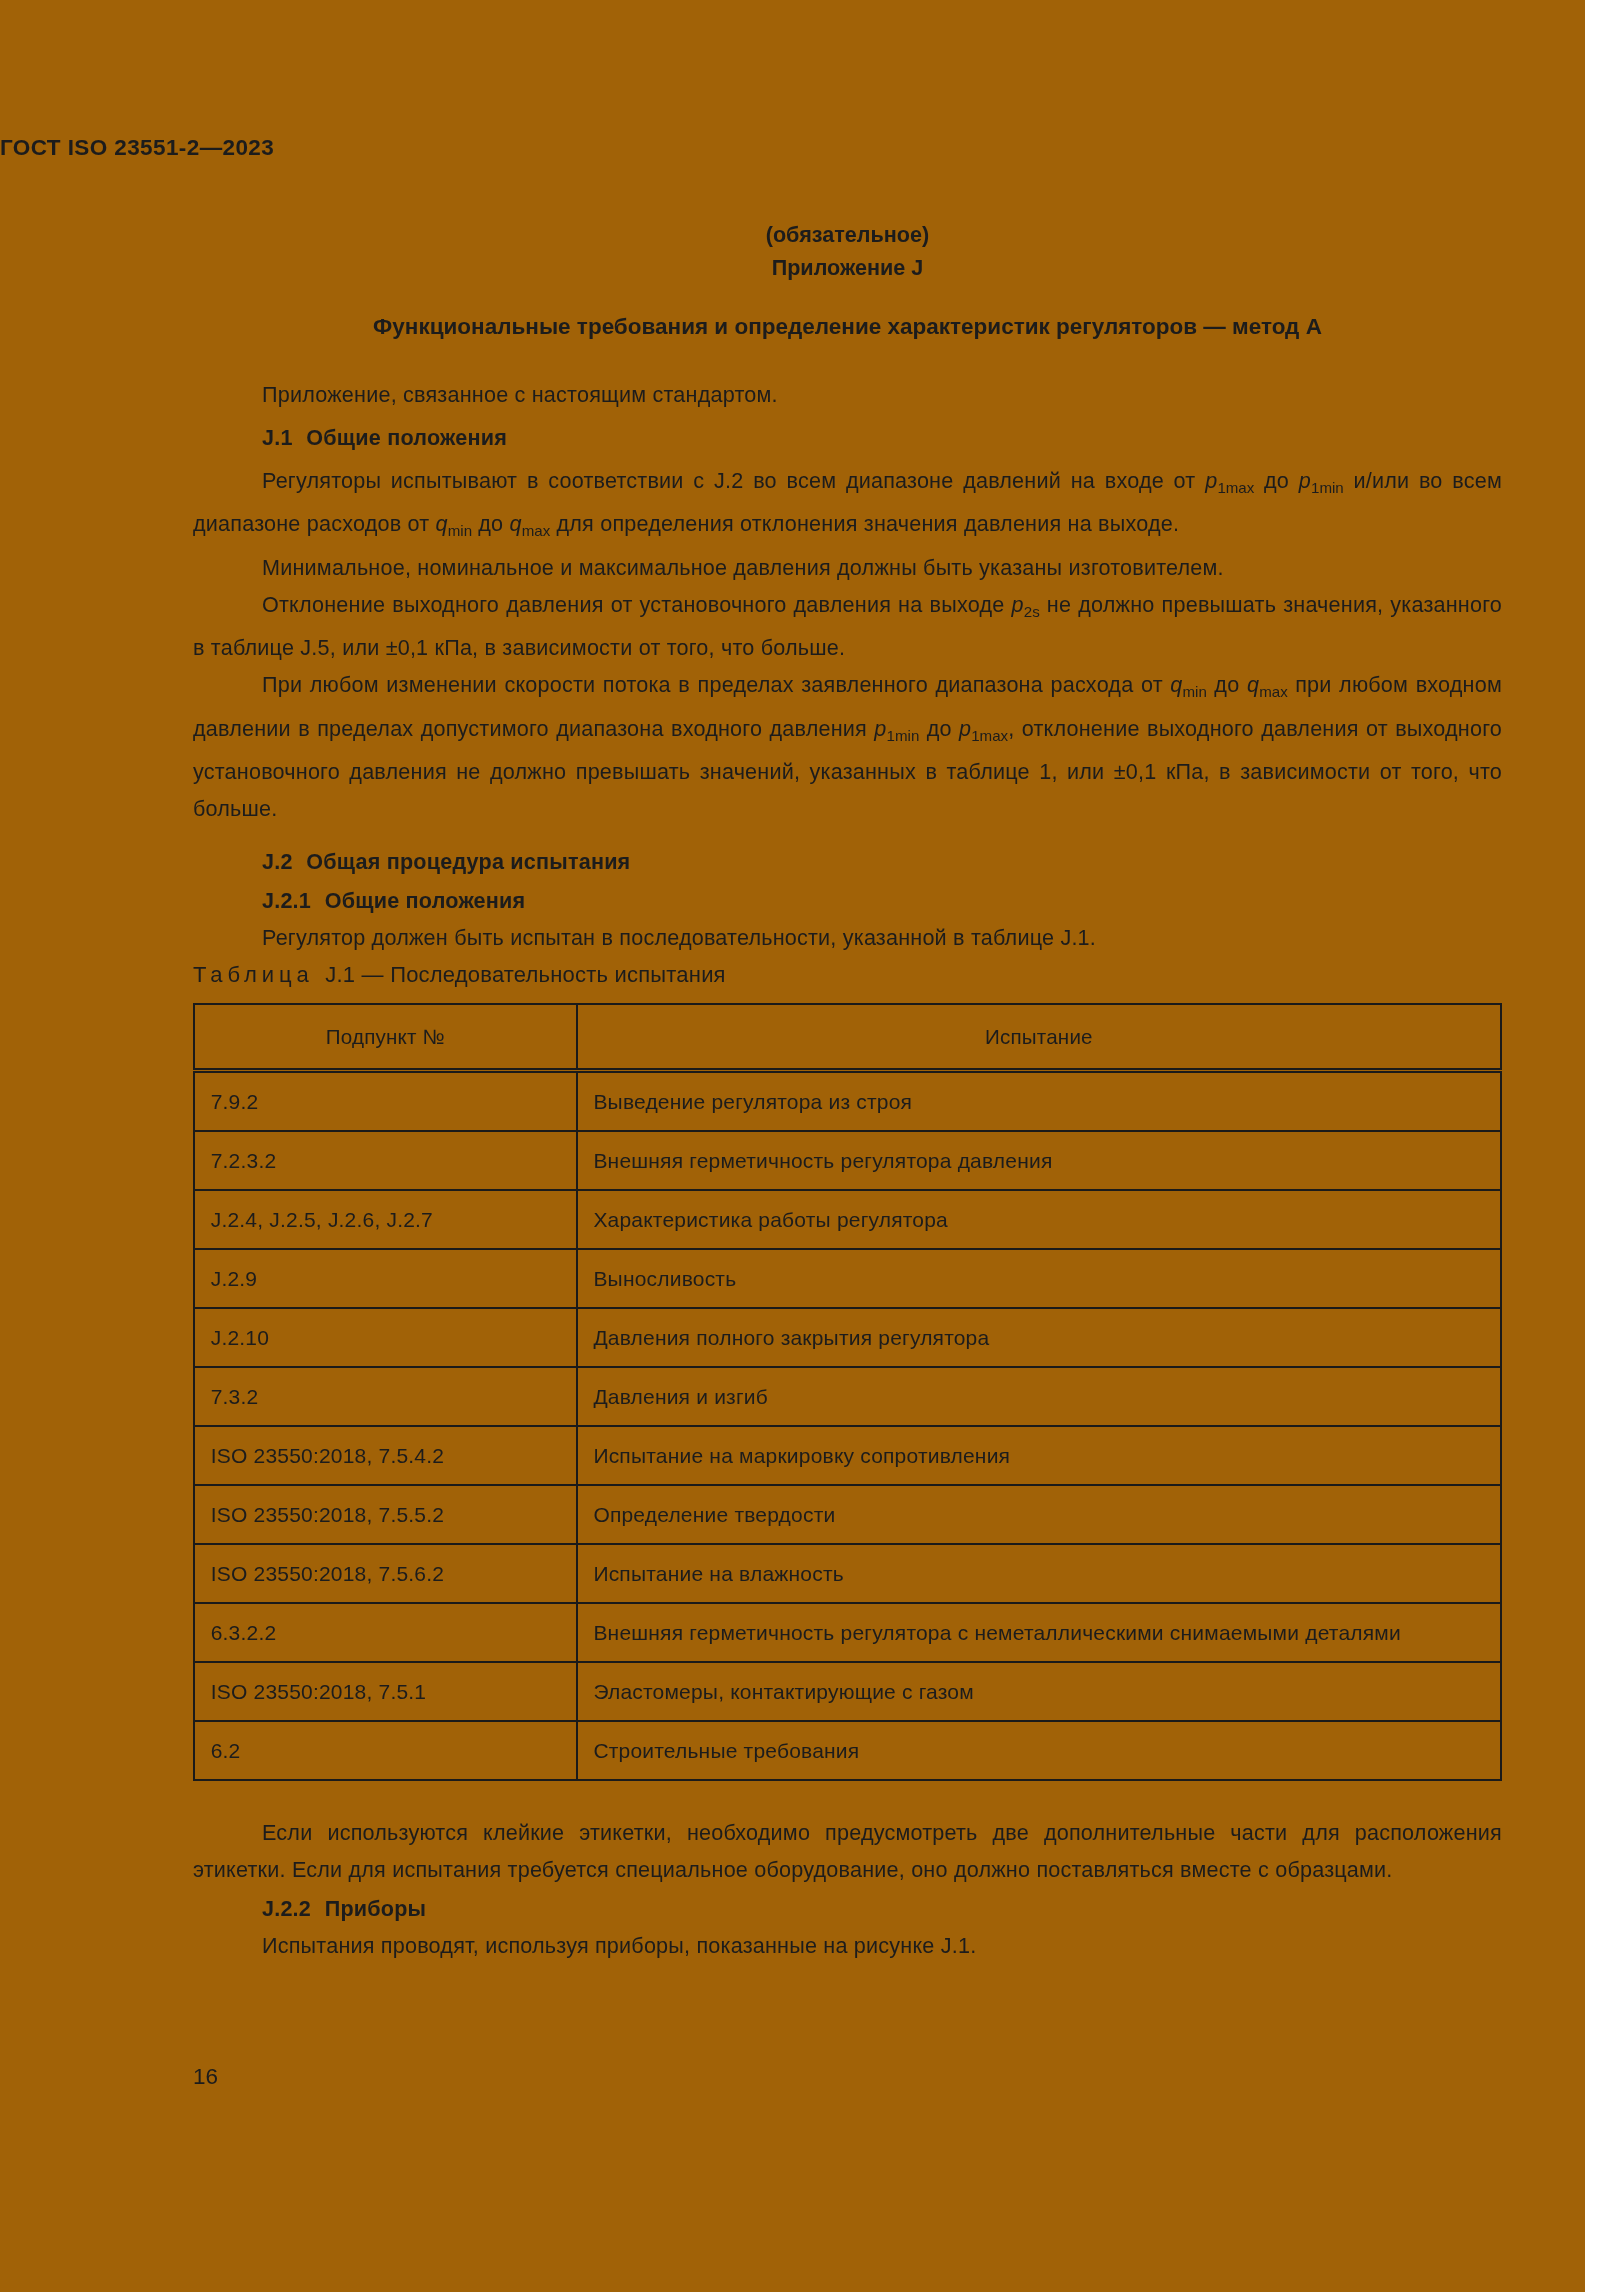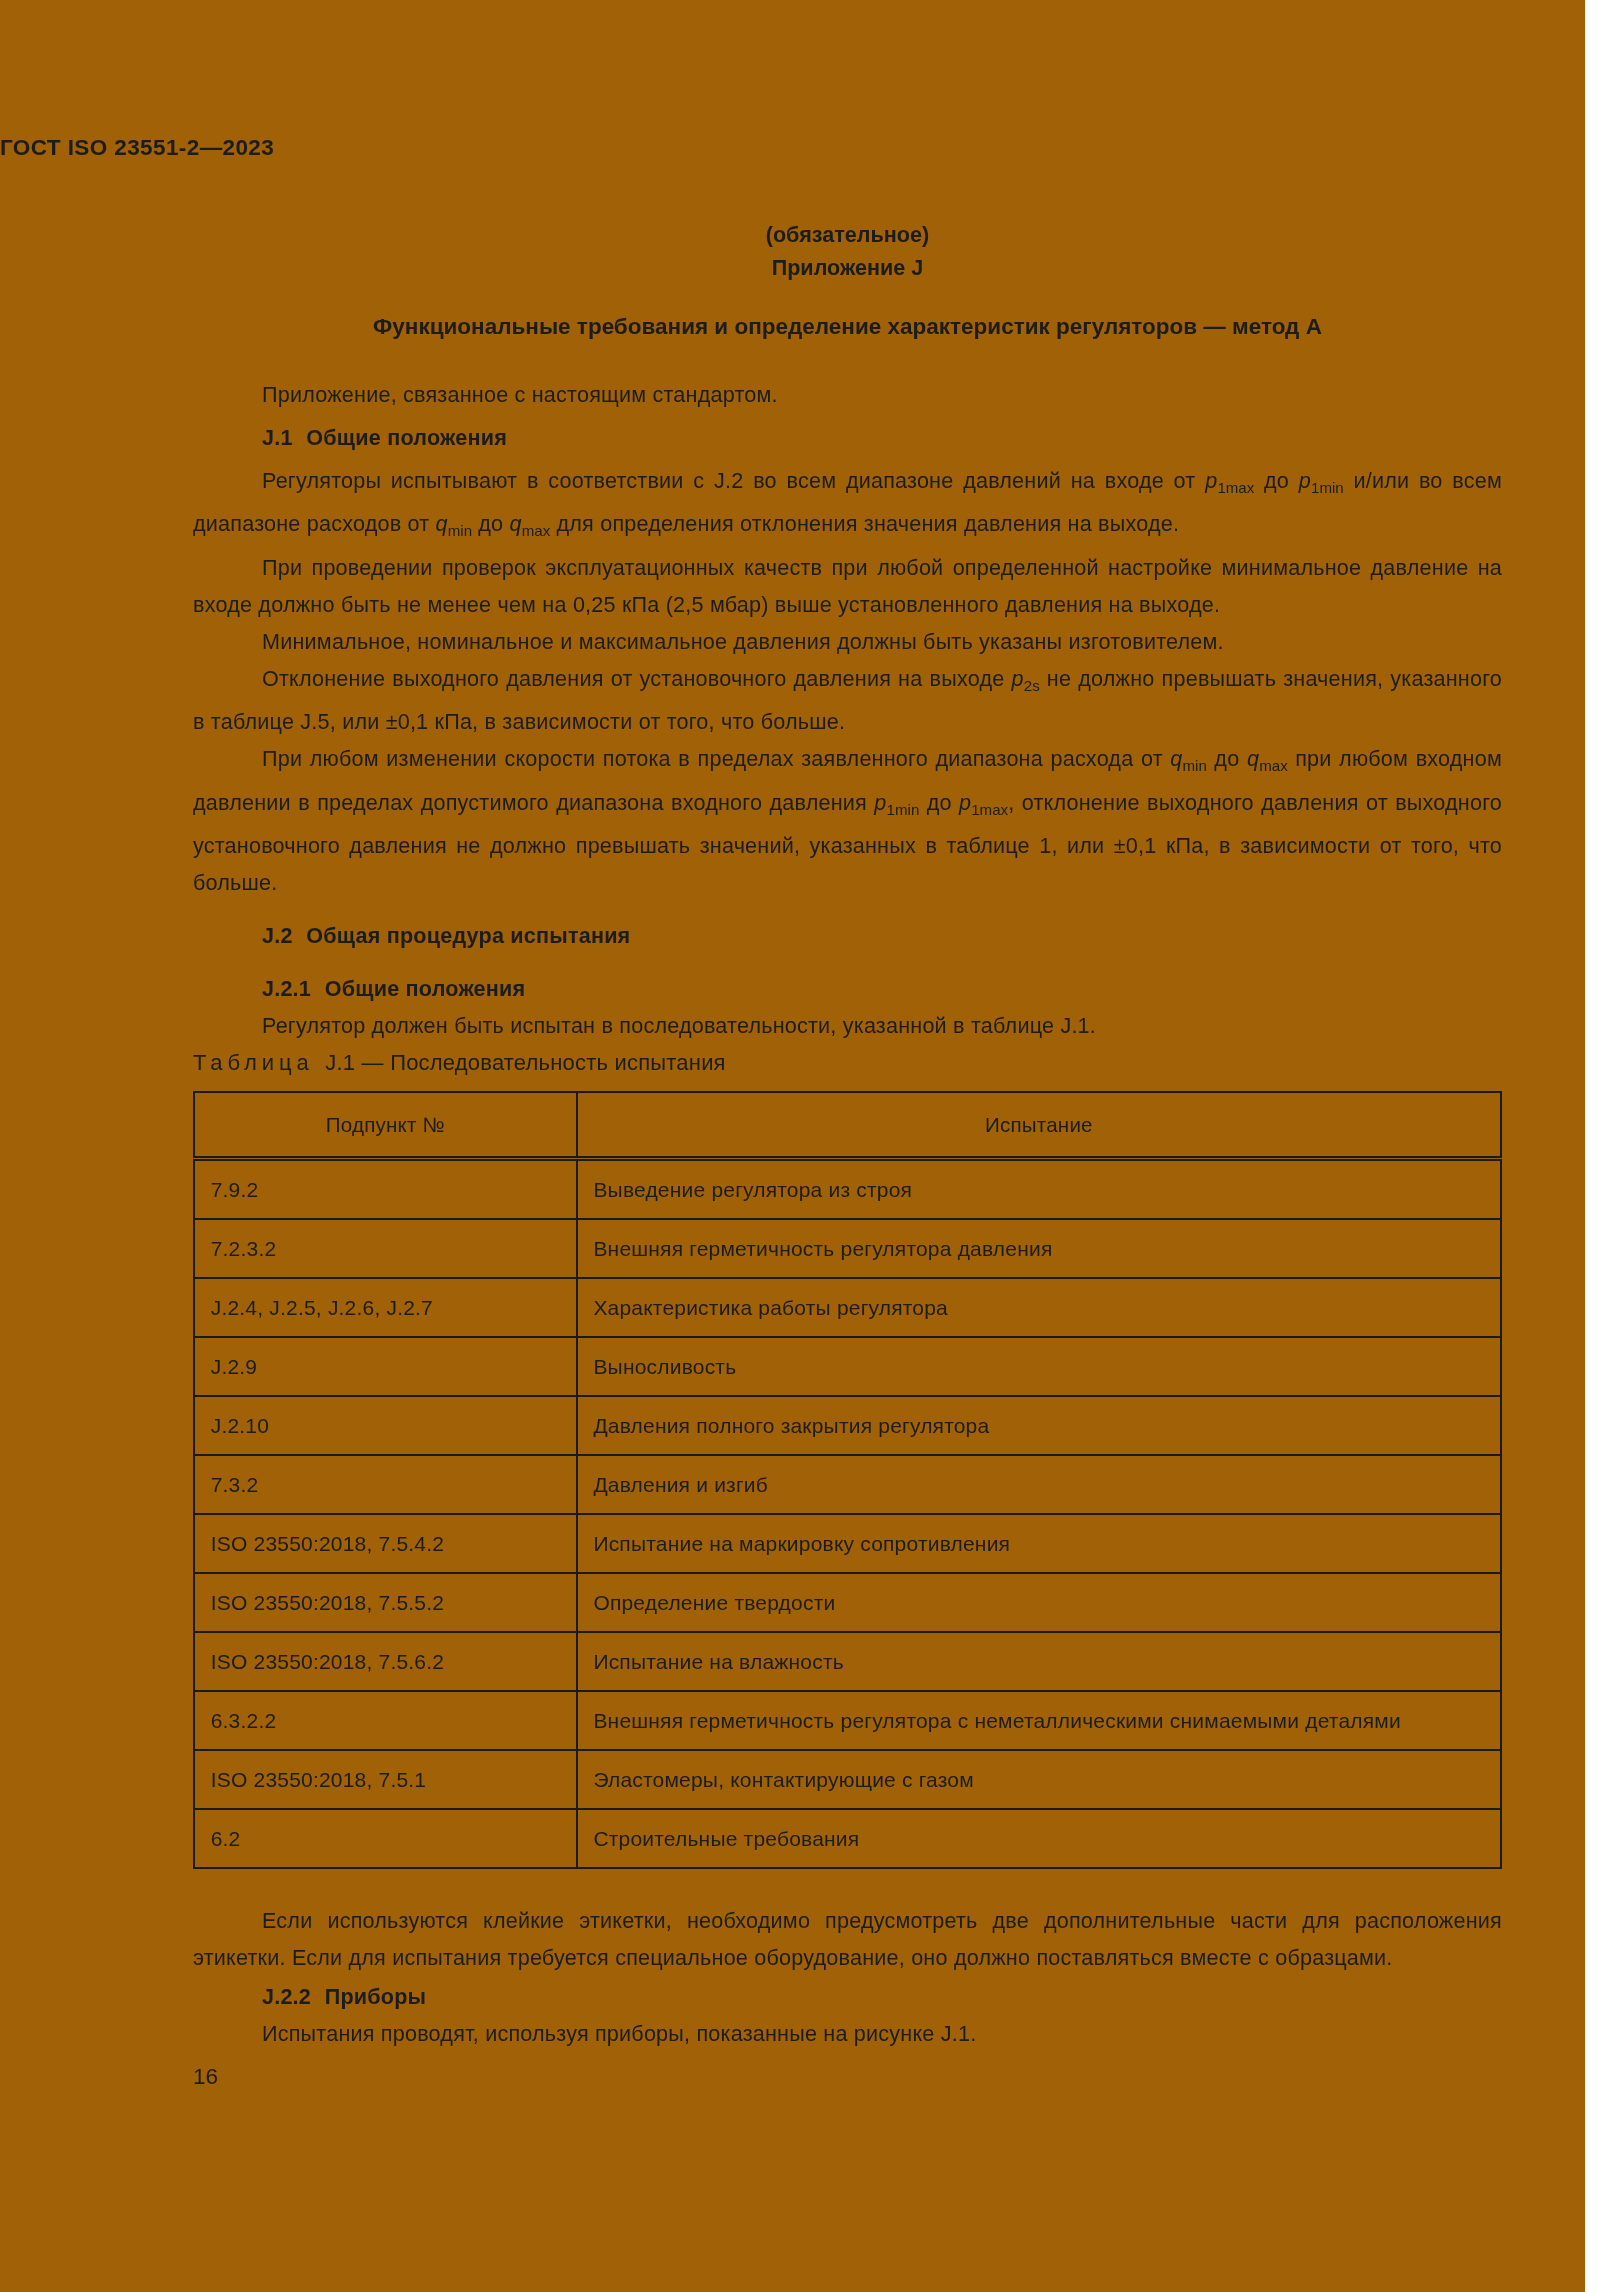--- a/index.html
+++ b/index.html
@@ -64,21 +64,21 @@
     letter-spacing: 0;
   }
   .sec-h {
     margin: 0;
     font-size: 21.6px;
     font-weight: bold;
     padding-left: 69px;
   }
   .sec-num { margin-right: 13.7px; }
   .h-j1 { margin-top: 5.9px; margin-bottom: 5.9px; }
-  .h-j2 { margin-top: 15.7px; margin-bottom: 16px; }
+  .h-j2 { margin-top: 15.7px; margin-bottom: 2px; }
   .h-j21 { margin-bottom: 0; }
   .h-j22 { margin-top: 2px; }
   .caption {
     margin: 0;
     margin-top: 0px;
     margin-bottom: 9.8px;
     font-size: 22px;
     text-align: left;
     text-indent: 0;
   }
@@ -132,21 +132,20 @@
 
     <div class="flow">
 
       <p class="para">Приложение, связанное с настоящим стандартом.</p>
 
       <h2 class="sec-h h-j1">
         <span class="sec-num">J.1</span><span>Общие положения</span>
       </h2>
 
       <p class="para rich">Регуляторы испытывают в соответствии с J.2 во всем диапазоне давлений на входе от <i>p</i><sub>1max</sub> до <i>p</i><sub>1min</sub> и/или во всем диапазоне расходов от <i>q</i><sub>min</sub> до <i>q</i><sub>max</sub> для определения отклонения значения давления на выходе.</p>
-      <p class="para">При проведении проверок эксплуатационных качеств при любой определенной настройке минимальное давление на входе должно быть не менее чем на 0,25 кПа (2,5 мбар) выше установленного давления на выходе.</p>
       <p class="para">Минимальное, номинальное и максимальное давления должны быть указаны изготовителем.</p>
       <p class="para rich">Отклонение выходного давления от установочного давления на выходе <i>p</i><sub>2s</sub> не должно превышать значения, указанного в таблице J.5, или ±0,1 кПа, в зависимости от того, что больше.</p>
       <p class="para rich">При любом изменении скорости потока в пределах заявленного диапазона расхода от <i>q</i><sub>min</sub> до <i>q</i><sub>max</sub> при любом входном давлении в пределах допустимого диапазона входного давления <i>p</i><sub>1min</sub> до <i>p</i><sub>1max</sub>, отклонение выходного давления от выходного установочного давления не должно превышать значений, указанных в таблице 1, или ±0,1 кПа, в зависимости от того, что больше.</p>
 
       <h2 class="sec-h h-j2">
         <span class="sec-num">J.2</span><span>Общая процедура испытания</span>
       </h2>
 
       <h2 class="sec-h h-j21">
         <span class="sec-num">J.2.1</span><span>Общие положения</span>

